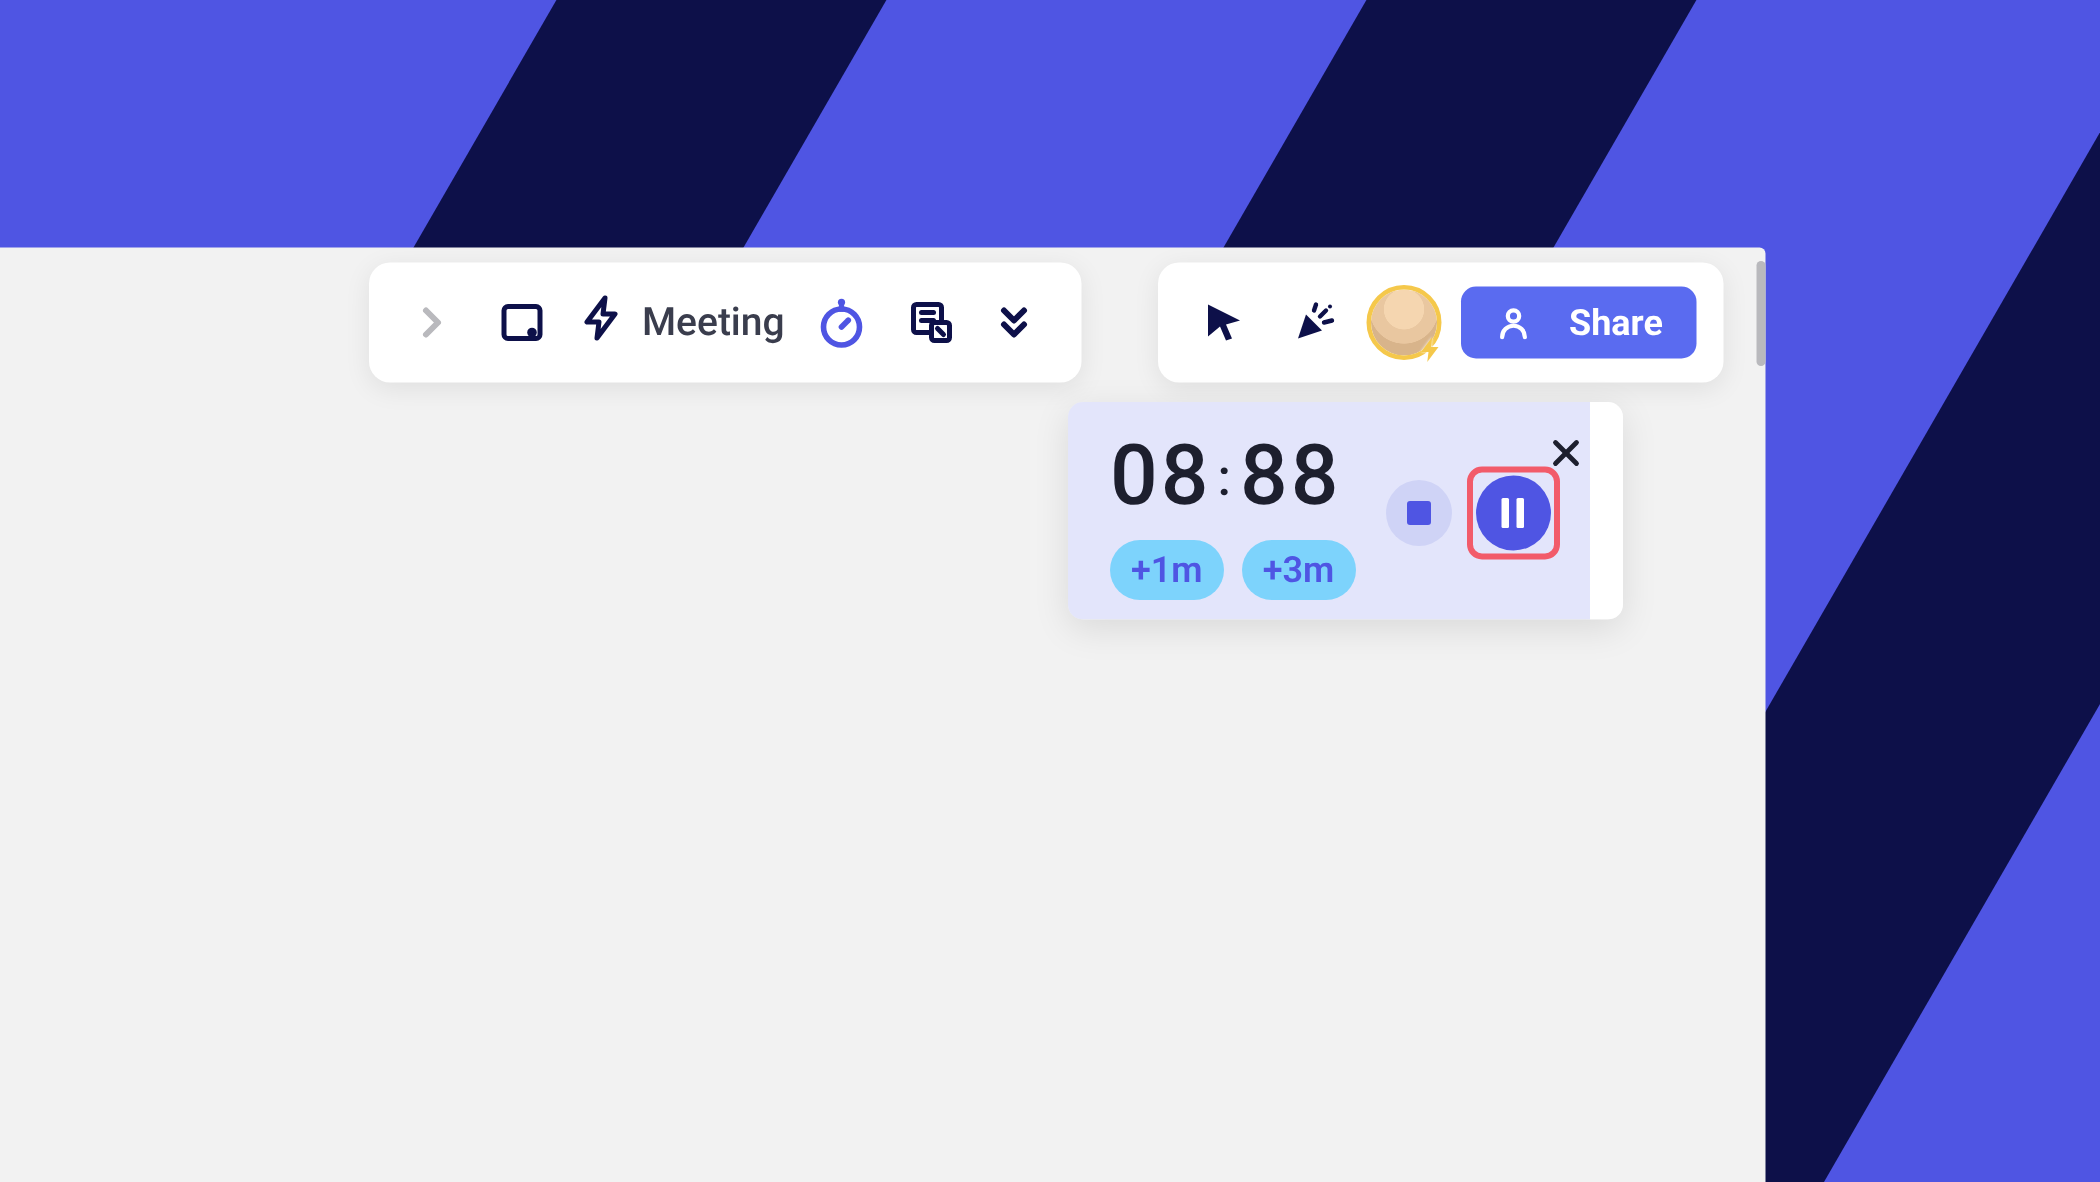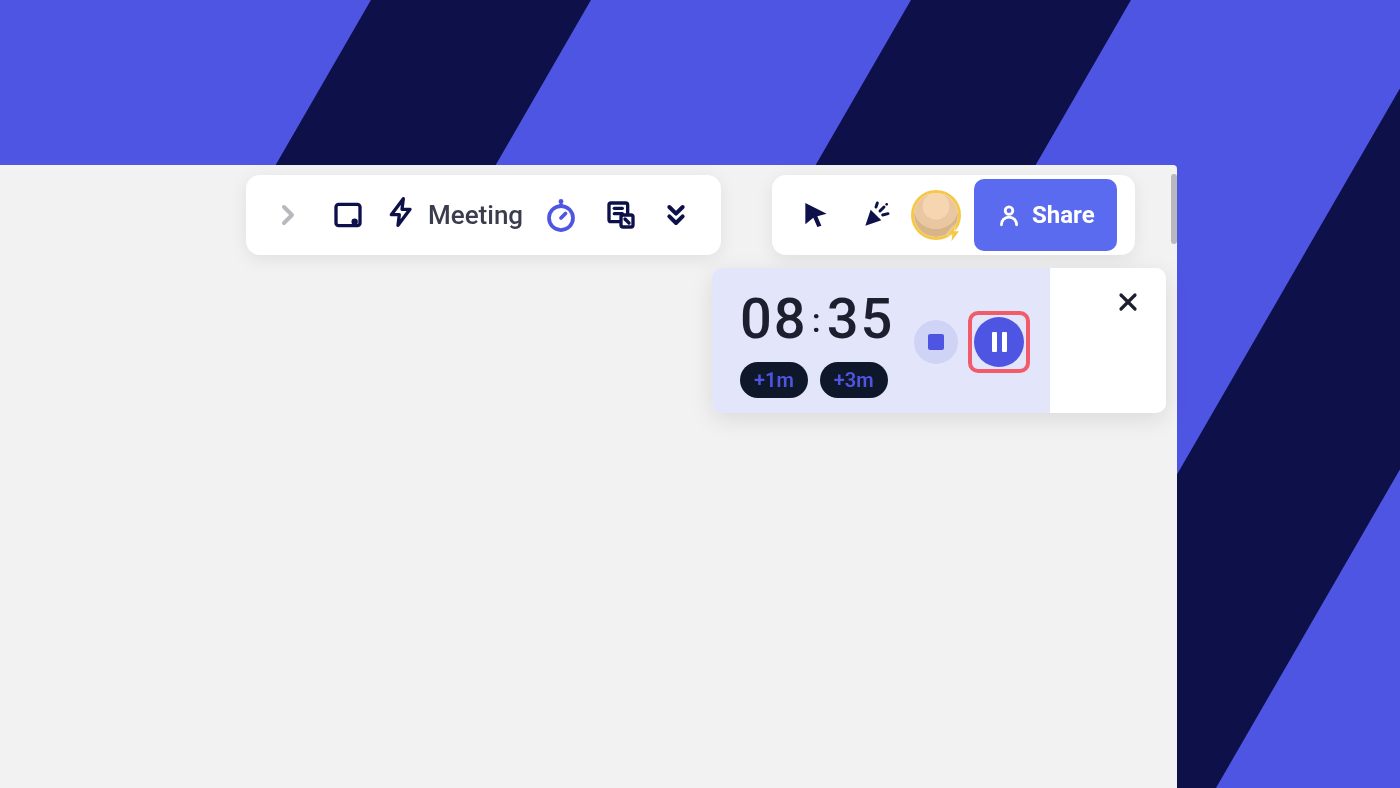--- a/index.html
+++ b/index.html
@@ -88,37 +88,37 @@
   }
   .avatar .badge {
     position: absolute;
     right: -6px; bottom: -6px;
     width: 20px; height: 20px;
     color: #f5c84b;
   }
   .avatar .badge svg { width: 20px; height: 20px; filter: drop-shadow(0 0 1px #fff); }
 
   .share-btn {
-    display: flex; align-items: center; gap: 10px;
-    height: 72px;
+    display: flex; align-items: center; gap: 24px;
+    height: 48px;
     padding: 0 22px;
     background: #5a6bf0;
     color: #ffffff;
     font-size: 24px;
     font-weight: 700;
     border-radius: 10px;
     cursor: pointer;
   }
   .share-btn svg { width: 26px; height: 26px; }
 
   
   .timer-panel-wrap {
     position: absolute;
     left: 712px; top: 268px;
-    width: 454px; height: 145px;
+    width: 370px; height: 145px;
     display: flex;
     border-radius: 10px;
     overflow: hidden;
     box-shadow: 0 6px 24px rgba(0,0,0,0.10);
   }
   .timer-left {
     flex: 1;
     background: #e3e5fb;
     padding: 16px 20px 14px 28px;
     display: flex;
@@ -135,23 +135,23 @@
     font-size: 56px;
     font-weight: 500;
     color: #1d1f2e;
     letter-spacing: 2px;
     font-variant-numeric: tabular-nums;
     display: flex; align-items: baseline;
   }
   .time-display .colon { font-size: 34px; padding: 0 4px; position: relative; top: -6px; }
   .add-row { display: flex; gap: 12px; }
   .add-chip {
-    background: #0f172a;
+    background: #7dd3fc;
     color: #4f55e3;
-    font-size: 20px;
+    font-size: 24px;
     font-weight: 600;
     padding: 6px 14px;
     border-radius: 999px;
     cursor: pointer;
   }
   .controls { display: flex; align-items: center; gap: 10px; }
   .stop-btn {
     width: 44px; height: 44px; border-radius: 50%;
     background: #cfd3f6;
     display: flex; align-items: center; justify-content: center;
@@ -280,21 +280,21 @@
     <span>Share</span>
   </div>
 </div>
 
 <div class="timer-panel-wrap">
   <div class="timer-left">
     <div class="time-col">
       <div class="time-display">
         <span>08</span>
         <span class="colon">:</span>
-        <span>35</span>
+        <span>88</span>
       </div>
       <div class="add-row">
         <div class="add-chip">+1m</div>
         <div class="add-chip">+3m</div>
       </div>
     </div>
     <div class="controls">
       <div class="stop-btn">
         <div class="sq"></div>
       </div>

